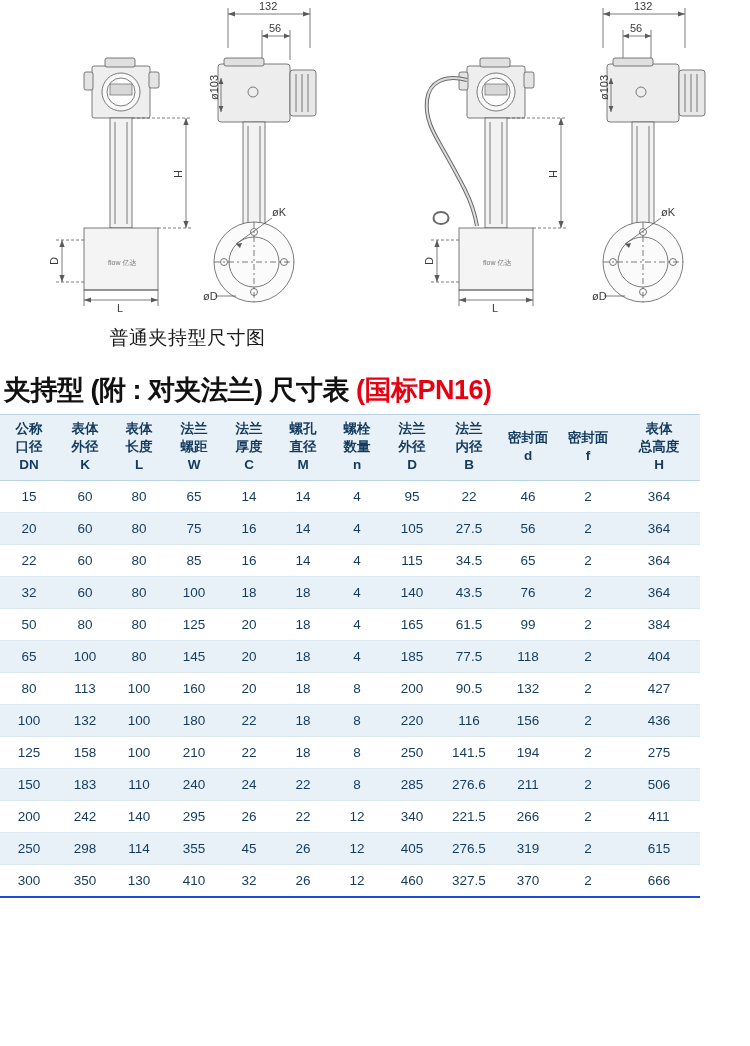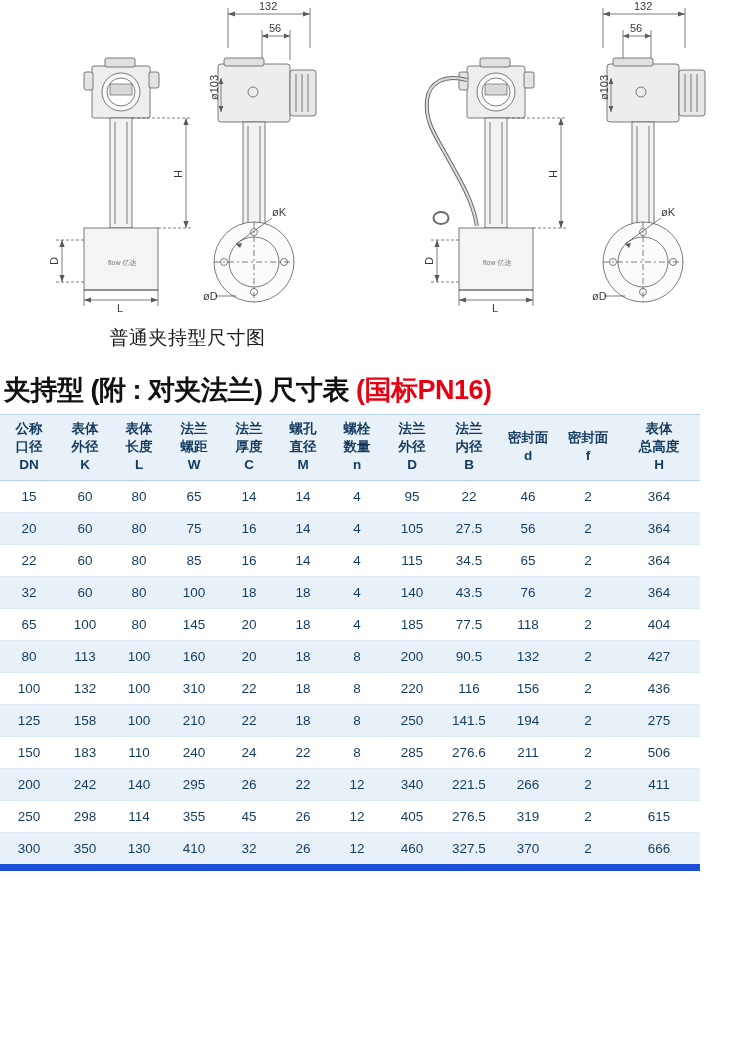--- a/index.html
+++ b/index.html
@@ -85,21 +85,21 @@
   }
   thead th .hl { display:block; }
   tbody td {
     padding: 8px 0;
     border-bottom: 1px solid #dbe8f2;
     color: #123a5c;
     font-size: 14px;
   }
   tbody tr:nth-child(even) { background: #e8f1f8; }
   tbody tr:nth-child(odd) { background: #ffffff; }
-  tbody tr:last-child td { border-bottom: 7px solid #1d4ed8; }
+  tbody tr:last-child td { border-bottom: 2px solid #1d4ed8; }
 
   
   col.c0 { width: 58px; }
   col.c1 { width: 54px; }
   col.c2 { width: 54px; }
   col.c3 { width: 56px; }
   col.c4 { width: 54px; }
   col.c5 { width: 54px; }
   col.c6 { width: 54px; }
   col.c7 { width: 56px; }
@@ -449,20 +449,34 @@
         <td>18</td>
         <td>18</td>
         <td>4</td>
         <td>140</td>
         <td>43.5</td>
         <td>76</td>
         <td>2</td>
         <td>364</td>
       </tr>
       <tr>
+        <td>50</td>
+        <td>80</td>
+        <td>80</td>
+        <td>125</td>
+        <td>20</td>
+        <td>18</td>
+        <td>4</td>
+        <td>165</td>
+        <td>61.5</td>
+        <td>99</td>
+        <td>2</td>
+        <td>384</td>
+      </tr>
+      <tr>
         <td>65</td>
         <td>100</td>
         <td>80</td>
         <td>145</td>
         <td>20</td>
         <td>18</td>
         <td>4</td>
         <td>185</td>
         <td>77.5</td>
         <td>118</td>
@@ -480,21 +494,21 @@
         <td>200</td>
         <td>90.5</td>
         <td>132</td>
         <td>2</td>
         <td>427</td>
       </tr>
       <tr>
         <td>100</td>
         <td>132</td>
         <td>100</td>
-        <td>310</td>
+        <td>180</td>
         <td>22</td>
         <td>18</td>
         <td>8</td>
         <td>220</td>
         <td>116</td>
         <td>156</td>
         <td>2</td>
         <td>436</td>
       </tr>
       <tr>

